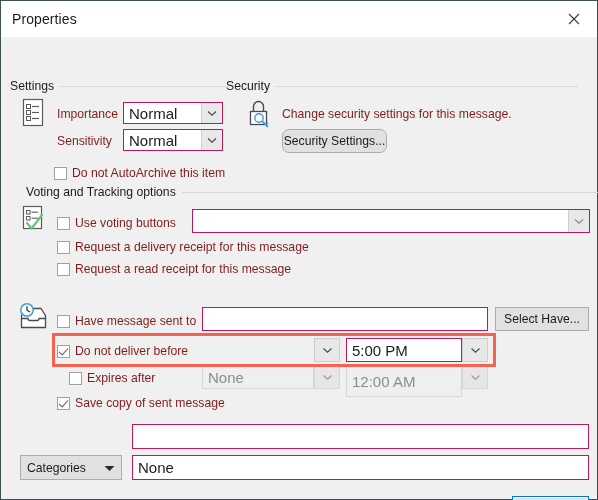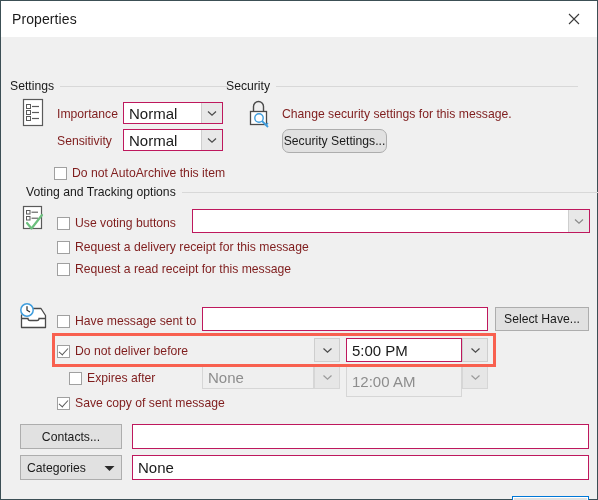--- a/index.html
+++ b/index.html
@@ -384,23 +384,20 @@
       </svg>
     </div>
 
     <div class="cb-row" style="left:56px; top:358px;">
       <span class="cb checked"></span>
       <span class="lbl">Save copy of sent message</span>
     </div>
 
     <div id="highlight" style="left:51px; top:296px; width:444px; height:34px;"></div>
 
-    <div class="btn" style="left:19px; top:387px; width:102px; height:25px;">
-      <span>Contacts...</span>
-    </div>
     <div class="field" style="left:131px; top:387px; width:457px; height:25px;">
       <span class="val"></span>
     </div>
 
     <div class="btn" style="left:19px; top:418px; width:102px; height:25px;">
       <span>Categories</span>
       <span class="caret-dn">
         <svg width="11" height="7" viewBox="0 0 11 7">
           <path d="M0.5 1 L5.5 6 L10.5 1 Z" fill="#2b2b2b"></path>
         </svg>

